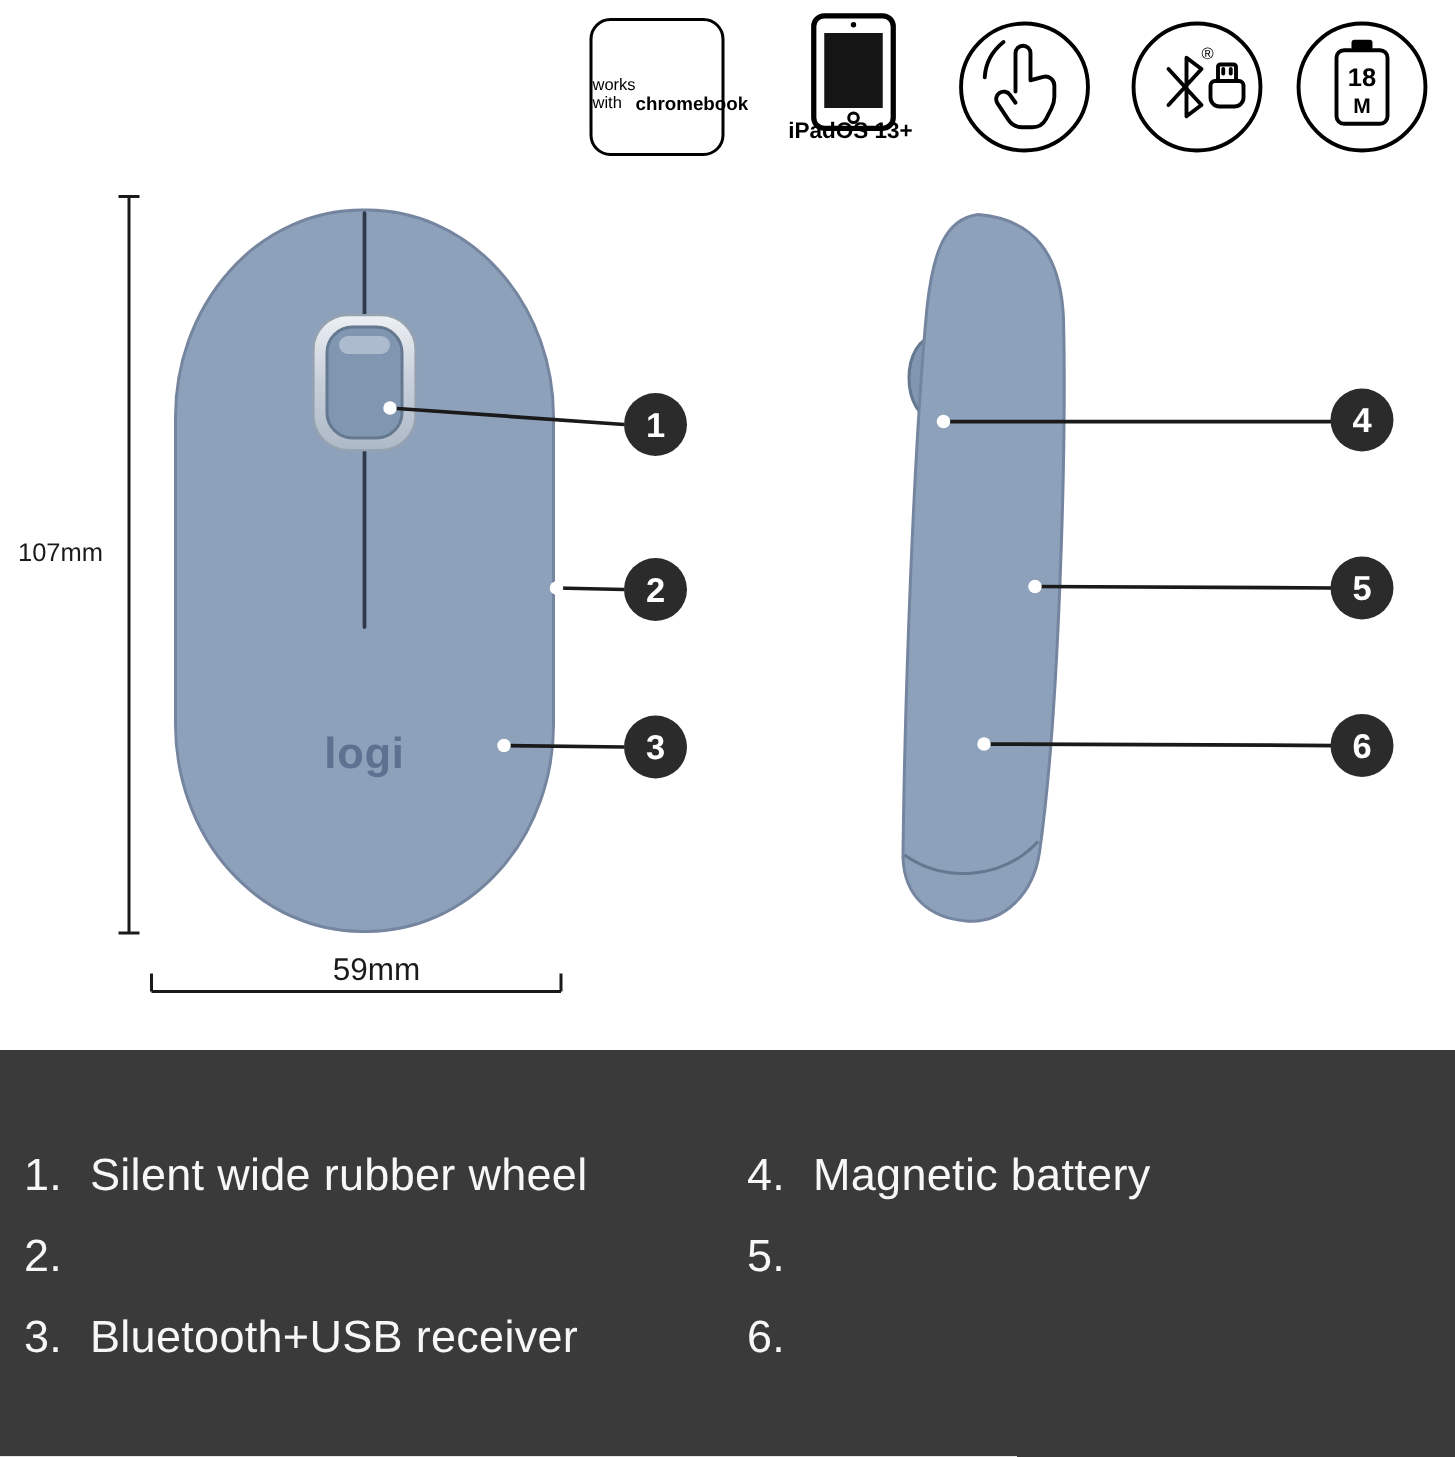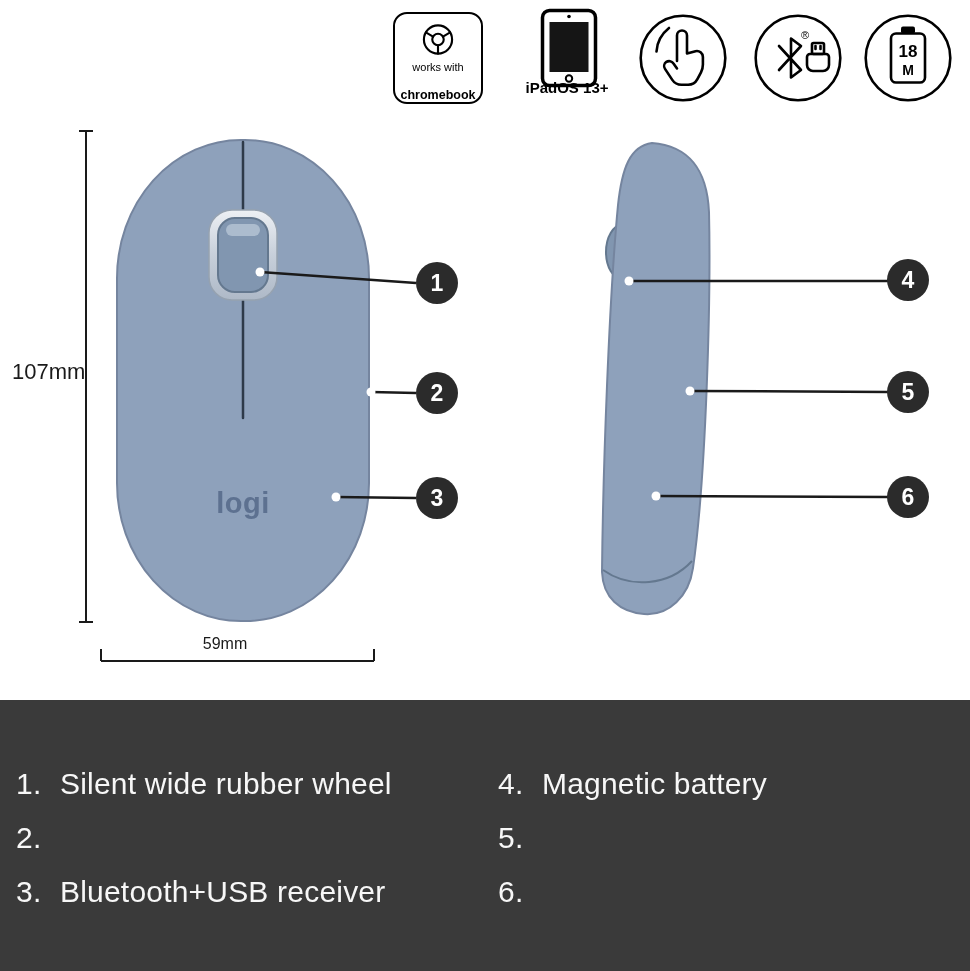--- a/index.html
+++ b/index.html
@@ -4,21 +4,21 @@
 <style>
   * { margin:0; padding:0; box-sizing:border-box; }
   html,body { background:#ffffff; }
   body { font-family:"Liberation Sans", sans-serif; }
 
   .stage { position:relative; width:970px; height:971px; background:#ffffff; overflow:hidden; }
 
   
   .badge { position:absolute; left:393px; top:12px; width:90px; height:92px;
            border:2.5px solid #000; border-radius:14px; background:#fff;
-           display:flex; flex-direction:column; align-items:center; padding-top:7px; }
+           display:flex; flex-direction:row; align-items:center; padding-top:7px; }
   .badge-l1 { font-size:11px; color:#000; margin-top:3px; line-height:12px; }
   .badge-l2 { font-size:12.5px; font-weight:700; color:#000; margin-top:15px; line-height:14px; }
 
   .chrome-ic { fill:none; stroke:#000; stroke-width:2.4; stroke-linecap:round; }
 
   .ipad-svg  { position:absolute; left:540px; top:8px; }
   .ipad-frame{ fill:#fff; stroke:#000; stroke-width:3.5; }
   .ipad-screen{ fill:#151515; }
   .home { fill:none; stroke:#000; stroke-width:2; }
   .cam  { fill:#000; }
@@ -41,23 +41,23 @@
   .dot  { fill:#ffffff; }
   .body { fill:var(--mouse-body); stroke:var(--mouse-stroke); stroke-width:2; }
   .seam { stroke:var(--seam); stroke-width:2.5; stroke-linecap:round; }
   .wheel-ring { fill:url(#metalGrad); stroke:#96A2B0; stroke-width:1.5; }
   .wheel-core { fill:var(--wheel-inner); stroke:var(--mouse-dark); stroke-width:2; }
   .wheel-hl   { fill:#B6C5D6; opacity:.8; }
   .edge { fill:none; stroke:var(--mouse-dark); stroke-width:2; }
 
   .logo  { position:absolute; left:183px; top:487px; width:120px; text-align:center;
            font-size:29px; font-weight:700; color:var(--logo); letter-spacing:.5px; }
-  .dim-h { position:absolute; left:12px;  top:359px; font-size:22px; color:#1a1a1a; }
-  .dim-w { position:absolute; left:165px; top:635px; width:120px; text-align:center;
-           font-size:16px; color:#1a1a1a; }
+  .dim-h { position:absolute; left:12px;  top:359px; font-size:17px; color:#1a1a1a; }
+  .dim-w { position:absolute; left:191px; top:635px; width:120px; text-align:center;
+           font-size:21px; color:#1a1a1a; }
 
   .callout { position:absolute; width:42px; height:42px; border-radius:50%;
              background:var(--callout-bg); color:#fff; font-size:23px; font-weight:700;
              display:flex; align-items:center; justify-content:center; }
   .c1{left:416px;top:262px;} .c2{left:416px;top:372px;} .c3{left:416px;top:477px;}
   .c4{left:887px;top:259px;} .c5{left:887px;top:371px;} .c6{left:887px;top:476px;}
 
   
   .panel { position:absolute; left:0; top:700px; width:970px; height:271px; background:var(--panel-bg); }
   .fcol  { position:absolute; top:66px; }

